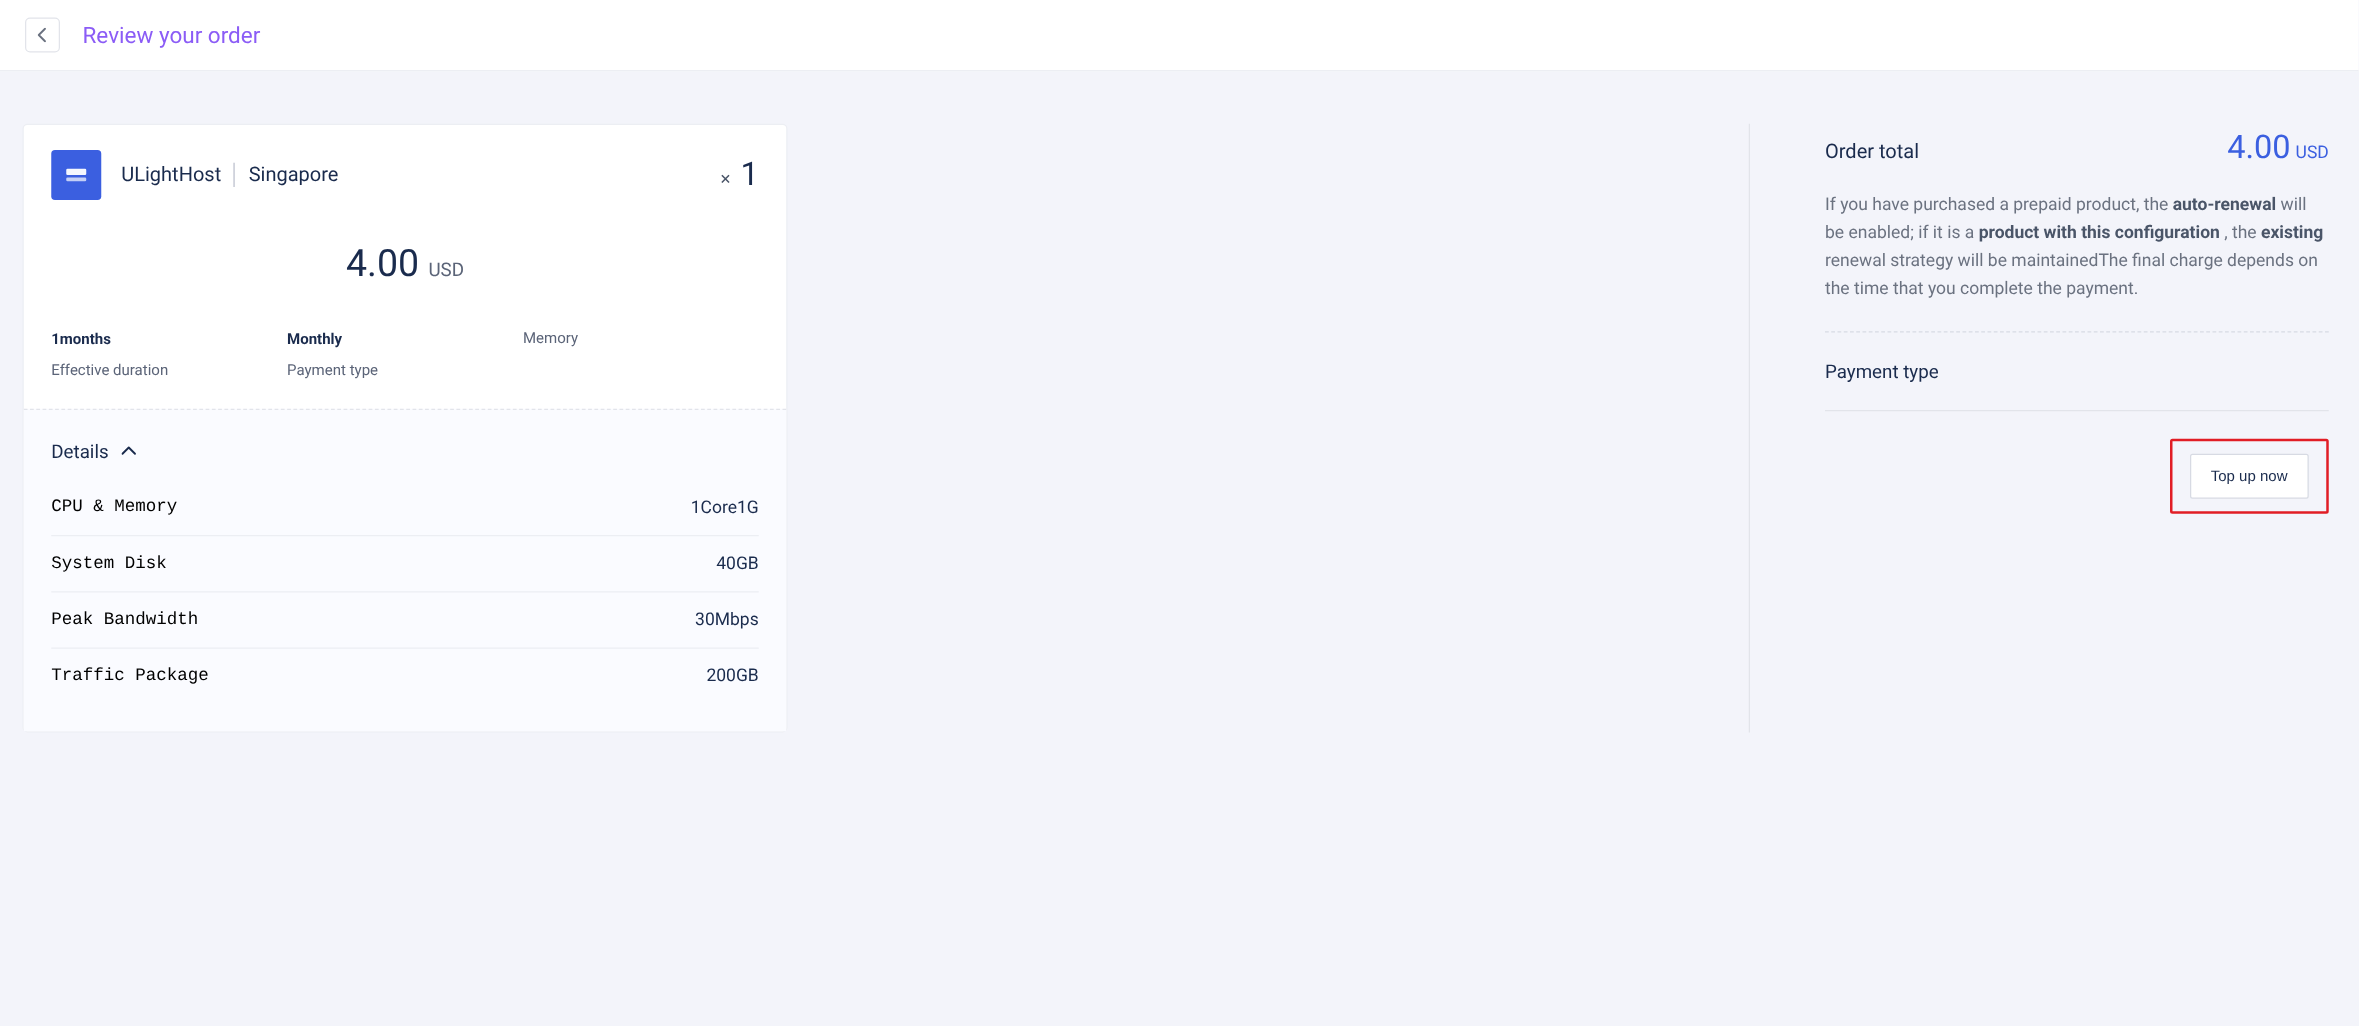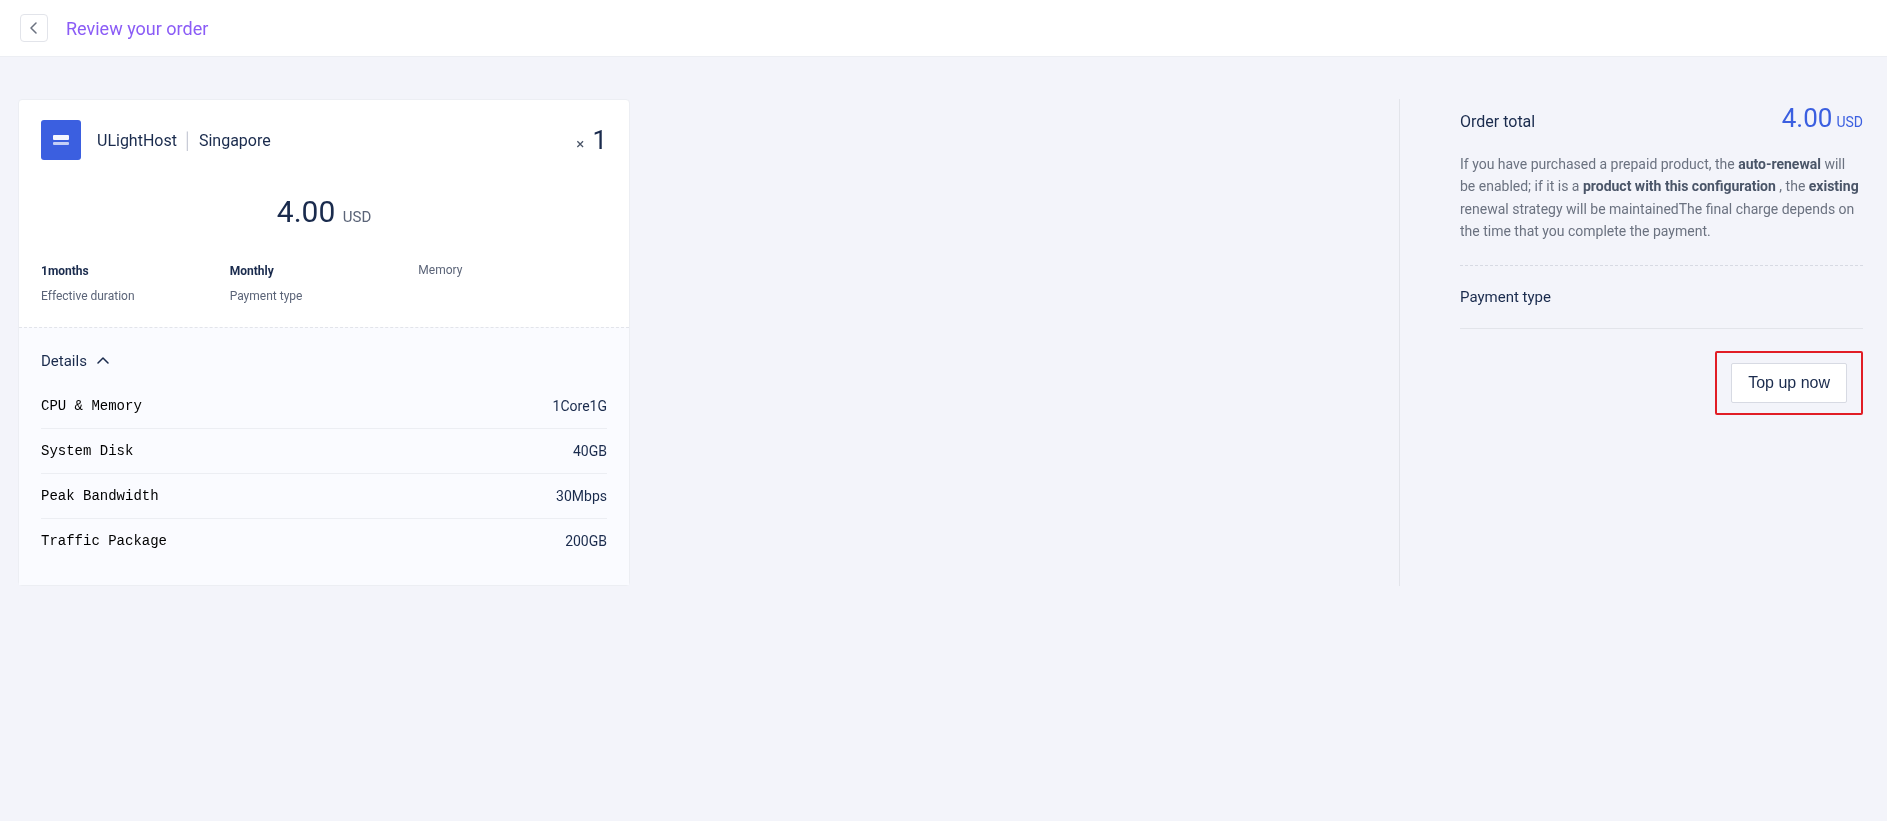--- a/index.html
+++ b/index.html
@@ -216,21 +216,21 @@
   }
   .topup-highlight {
     border: 2px solid #e11d25;
     padding: 10px 14px;
     border-radius: 2px;
   }
   .topup-btn {
     background: #fff;
     border: 1px solid #d7dae3;
     padding: 10px 16px;
-    font-size: 16px;
+    font-size: 12px;
     color: #1a2b4d;
     cursor: pointer;
     border-radius: 2px;
   }
 </style>
 </head>
 <body>
 
 <div class="topbar">
   <button class="back-btn">

